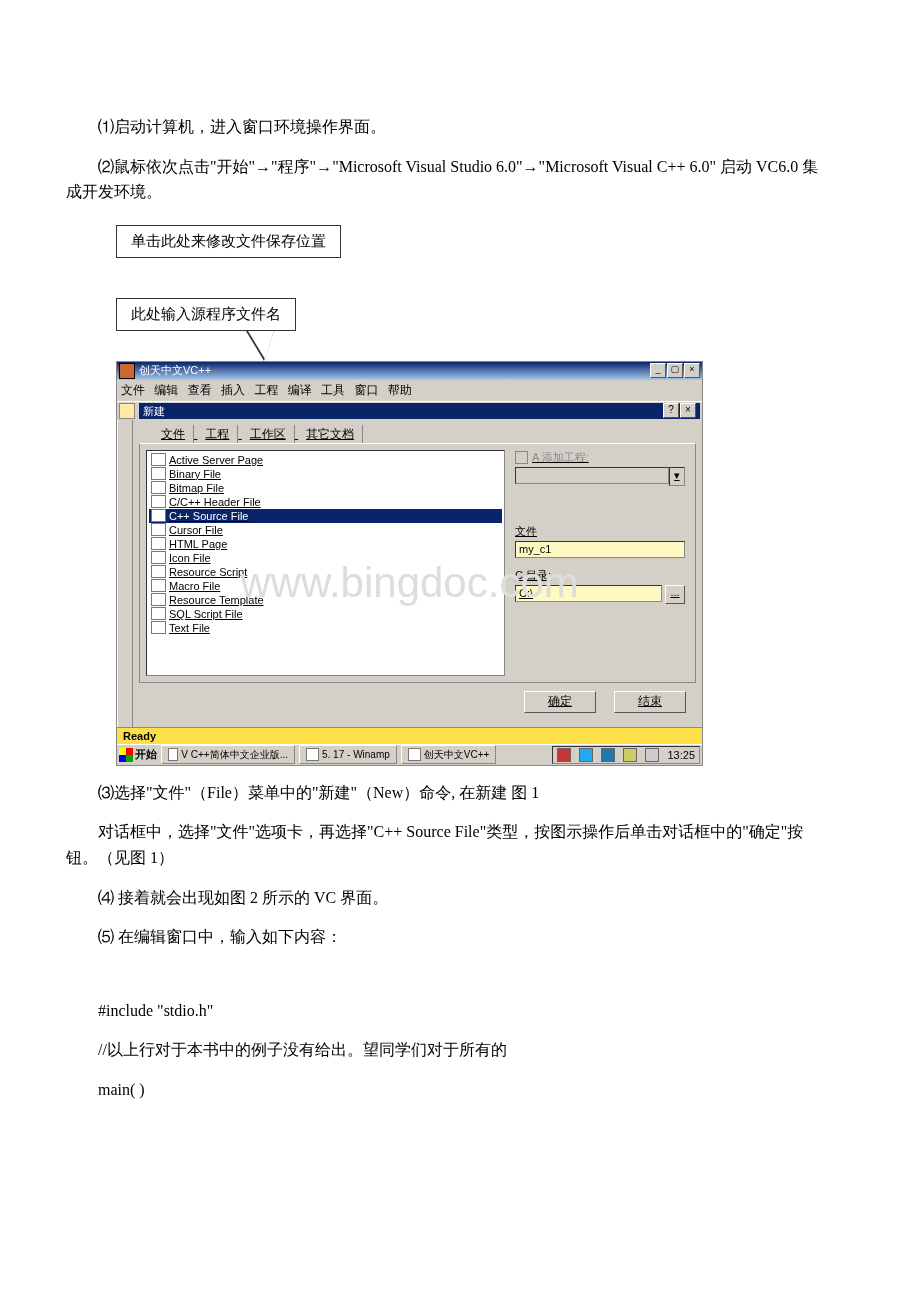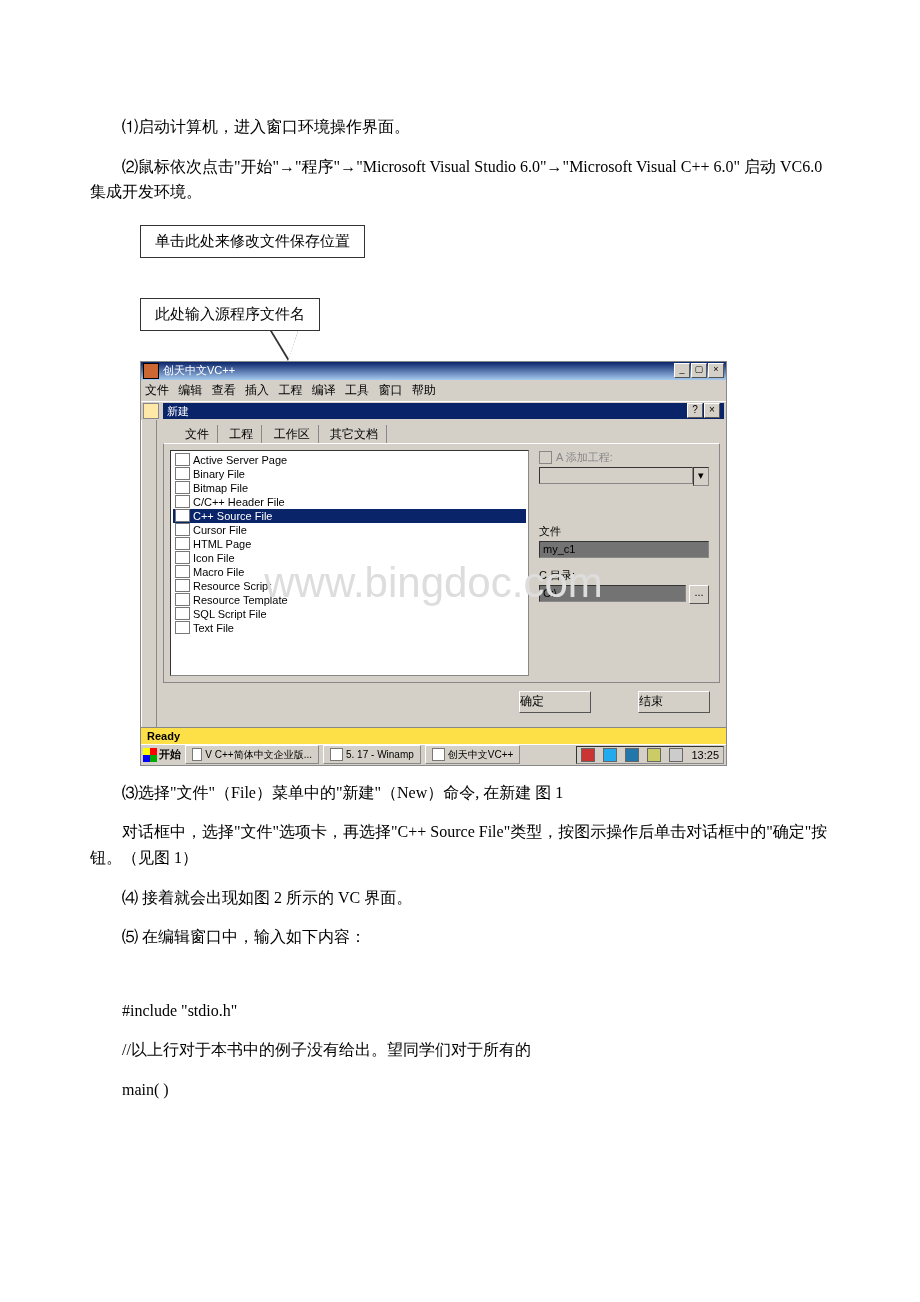--- a/index.html
+++ b/index.html
@@ -4,21 +4,21 @@
 <style>
   body{
     margin:0;
     font-family:"SimSun","Times New Roman",serif;
     font-size:16px;
     color:#000;
     background:#fff;
     width:920px;
   }
   .page{
-    padding:100px 90px 50px 90px;
+    padding:100px 90px 50px 66px;
   }
   p{margin:14px 0;line-height:1.6;}
   .indent{text-indent:2em;}
   .callout-area{
     margin-left:50px;
     margin-top:20px;
   }
   .callout{
     border:1.5px solid #333;
     display:inline-block;
@@ -66,21 +66,21 @@
   .new-title{
     background:#0a246a;
     color:#fff;
     flex:1;
     height:16px;line-height:16px;
     padding:0 4px;
     display:flex;align-items:flex-start;
   }
   .new-title .qx{margin-left:auto;display:flex;gap:1px;}
   .qbox{width:14px;height:13px;background:#d4d0c8;border:1px solid #fff;border-right-color:#555;border-bottom-color:#555;font-size:10px;text-align:center;color:#000;line-height:12px;}
-  .left-gutter{display:flex;}
+  .left-gutter{display:flex;text-decoration:underline;}
   .gutter{width:14px;background:#d4d0c8;border-right:1px solid #888;border-left:1px solid #fff;}
   .dlg-body{
     flex:1;
     background:#d4d0c8;
     padding:2px 6px 6px 6px;
   }
   .tabs{
     padding:4px 4px 0 14px;
     font-size:12px;
   }
@@ -110,35 +110,35 @@
   }
   .filelist .item .fi{display:inline-block;width:13px;height:11px;border:1px solid #777;margin-right:3px;background:#fff;}
   .filelist .item.sel{background:#0a246a;color:#fff;}
   .rightcol{
     width:170px;
     padding:0 4px 0 10px;
     font-size:11px;
   }
   .chk{display:flex;align-items:center;color:#888;margin-bottom:2px;}
   .chk .box{width:11px;height:11px;border:1px solid #888;background:#d4d0c8;margin-right:4px;}
-  .fld{width:100%;height:17px;border:1px inset #888;background:#737373;font-size:11px;padding:0 3px;margin-bottom:10px;box-sizing:border-box;color:#000;}
+  .fld{width:100%;height:17px;border:1px inset #888;background:#fef9c3;font-size:11px;padding:0 3px;margin-bottom:10px;box-sizing:border-box;color:#000;}
   .fld.disabled{background:#d4d0c8;}
   .lbl{margin-bottom:2px;}
   .dirrow{display:flex;gap:3px;}
   .dirrow .fld{flex:1;margin-bottom:0;}
   .dot3{width:18px;height:17px;background:#d4d0c8;border:1px solid #fff;border-right-color:#555;border-bottom-color:#555;text-align:center;line-height:13px;font-size:11px;}
   .btnrow{
     display:flex;justify-content:flex-end;gap:18px;
     padding:8px 10px;
   }
   .wbtn{
     width:70px;height:20px;
     background:#d4d0c8;
     border:1px solid #fff;border-right-color:#555;border-bottom-color:#555;
-    font-size:12px;text-align:left;line-height:18px;margin-left:29px;
+    font-size:12px;text-align:center;line-height:18px;
   }
   .statusbar{
     background:#fde047;border-top:1px solid #888;
     height:16px;line-height:16px;padding:0 6px;
     font-size:11px;font-weight:bold;
   }
   .taskbar{
     background:#d4d0c8;height:20px;
     display:flex;align-items:center;
     font-size:11px;
@@ -277,25 +277,25 @@
             <div class="item">
                 <span class="fi"></span>
                 <span>HTML Page</span>
               </div>
             <div class="item">
                 <span class="fi"></span>
                 <span>Icon File</span>
               </div>
             <div class="item">
                 <span class="fi"></span>
+                <span>Resource Script</span>
+              </div>
+            <div class="item">
+                <span class="fi"></span>
                 <span>Macro File</span>
-              </div>
-            <div class="item">
-                <span class="fi"></span>
-                <span>Resource Script</span>
               </div>
             <div class="item">
                 <span class="fi"></span>
                 <span>Resource Template</span>
               </div>
             <div class="item">
                 <span class="fi"></span>
                 <span>SQL Script File</span>
               </div>
             <div class="item">

